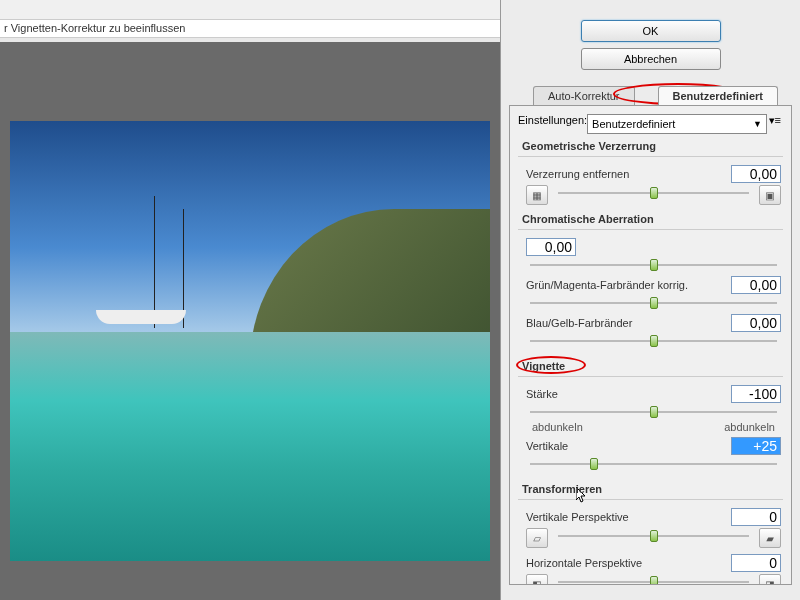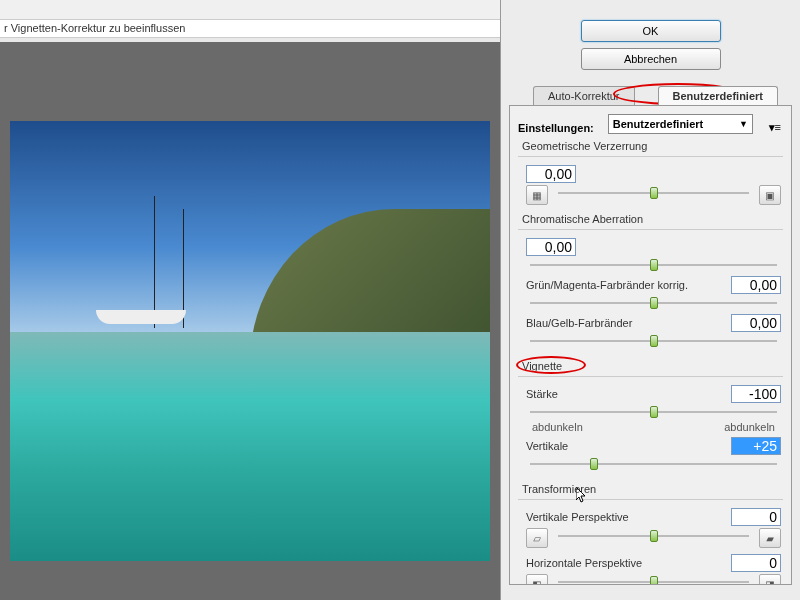--- a/index.html
+++ b/index.html
@@ -24,28 +24,28 @@
   .win-button { width: 140px; height: 22px; background: linear-gradient(#fdfdfd,#e3e3e3); border:1px solid #8a8a8a; border-radius:3px; text-align:center; line-height:20px; cursor: default; }
   .win-button.primary { border:1px solid #3c7fb1; box-shadow: 0 0 2px #6fb7e8; }
   
   .tab-row { display:flex; margin: 8px 8px 0 8px; position:relative; }
   .tab { padding: 3px 14px; border:1px solid #999; border-bottom:none; background:#e3e3e3; border-radius:3px 3px 0 0; margin-right:-1px; color:#333;margin-left:24px;}
   .tab.active { background:#f9f9f9; font-weight:bold; position:relative; z-index:2; }
   .highlight-oval-tab { position:absolute; top:-3px; left:104px; width:130px; height:22px; border:2px solid #d00; border-radius:50%; pointer-events:none; }
   
   .panel-body { margin: 0 8px 0 8px; border:1px solid #999; border-top:1px solid #999; background:#f0f0f0; padding: 8px 8px 8px 8px; height: 480px; overflow:hidden; }
   
-  .settings-row { display:flex; align-items:flex-end; gap:14px; margin-bottom:6px;font-weight:bold; }
+  .settings-row { display:flex; align-items:flex-start; gap:0; margin-bottom:6px; }
   .settings-row label { flex: 0 0 auto; }
   .combo { flex:1; height:20px; border:1px solid #888; background:#fff; padding:2px 4px; display:flex; justify-content:space-between; align-items:center; }
   .combo-caret { font-size:9px; }
   .ext-btn { width:16px; text-align:center; }
   
   .group { margin: 4px 0 2px 0; }
-  .group-title { color:#333; margin:6px 0 4px 4px; position:relative; }
+  .group-title { color:#333; margin:6px 0 4px 4px; position:relative;font-weight:bold; }
   .group-body { border-top:1px solid #ccc; padding:6px 2px 2px 8px; }
   
   .slider-row { display:flex; align-items:center; gap:6px; margin:2px 0; }
   .slider-label { flex:1; color:#333; }
   .num-input { width:50px; height:18px; border:1px solid #7a9ac0; background:#fff; text-align:right; padding:1px 3px; font-size:14px; }
   .num-input.selected { background:#3399ff; color:#fff; }
   .slider-track { position:relative; height:14px; margin:0 4px 4px 4px; }
   .track-line { position:absolute; top:6px; left:0; right:0; height:2px; background:#bbb; }
   .thumb { position:absolute; top:1px; width:8px; height:12px; background:linear-gradient(#dff0d8,#8bc34a); border:1px solid #5a8a2a; border-radius:2px; transform:translateX(-50%); }
   
@@ -99,20 +99,21 @@
         <span>Benutzerdefiniert</span>
         <span class="combo-caret">▼</span>
       </div>
       <span class="ext-btn">▾≡</span>
     </div>
 
     <div class="group">
       <div class="group-title">Geometrische Verzerrung</div>
       <div class="group-body">
         <div class="slider-row">
+          <span class="slider-label">Verzerrung entfernen</span>
           <input class="num-input" value="0,00" style="">
         </div>
         <div class="flex-between">
           <div class="icon-box">▦</div>
           <div class="slider-track spacer">
             <div class="track-line"></div>
               <div class="thumb" style="left:50%"></div>
           </div>
           <div class="icon-box">▣</div>
         </div>

